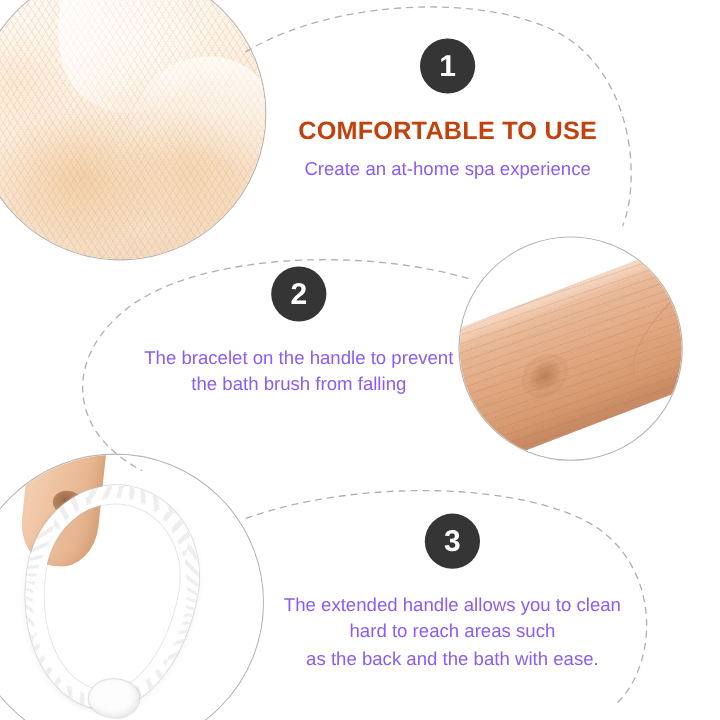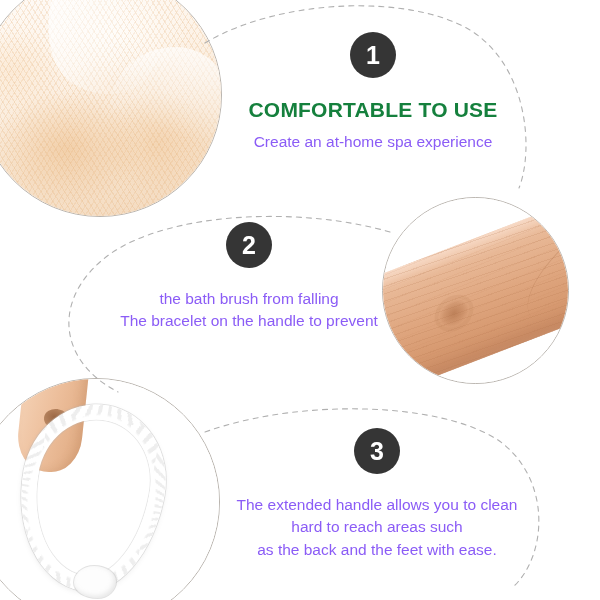--- a/index.html
+++ b/index.html
@@ -130,21 +130,21 @@
   
   .section { position:absolute; z-index:3; text-align:center; }
   .badge {
     width:46px; height:46px; border-radius:50%;
     background:#353535; color:#ffffff;
     font-size:25px; font-weight:bold; line-height:46px;
     margin:0 auto 20px auto;
     text-align:center;
   }
   .heading {
-    font-size:21px; font-weight:bold; color:#15803d;
+    font-size:21px; font-weight:bold; color:#c2410c;
     letter-spacing:.2px; margin-bottom:9px; white-space:nowrap;
   }
   .body-line { font-size:15.5px; color:#8b5cf6; line-height:1.45; white-space:nowrap; }
 
   #section-1 { left:228px; top:32px;  width:290px; }
   #section-2 { left:110px; top:222px; width:278px; }
   #section-3 { left:232px; top:428px; width:290px; }
 </style>
 </head>
 <body>
@@ -187,24 +187,24 @@
   </svg>
 
   <div class="section" id="section-1">
     <div class="badge">1</div>
     <div class="heading">COMFORTABLE TO USE</div>
     <div class="body-line">Create an at-home spa experience</div>
   </div>
 
   <div class="section" id="section-2">
     <div class="badge">2</div>
+    <div class="body-line">The bracelet on the handle to prevent</div>
     <div class="body-line">the bath brush from falling</div>
-    <div class="body-line">The bracelet on the handle to prevent</div>
   </div>
 
   <div class="section" id="section-3">
     <div class="badge">3</div>
     <div class="body-line">The extended handle allows you to clean</div>
     <div class="body-line">hard to reach areas such</div>
-    <div class="body-line">as the back and the feet with ease.</div>
+    <div class="body-line">as the back and the bath with ease.</div>
   </div>
 
 </div>
 
 </body></html>

